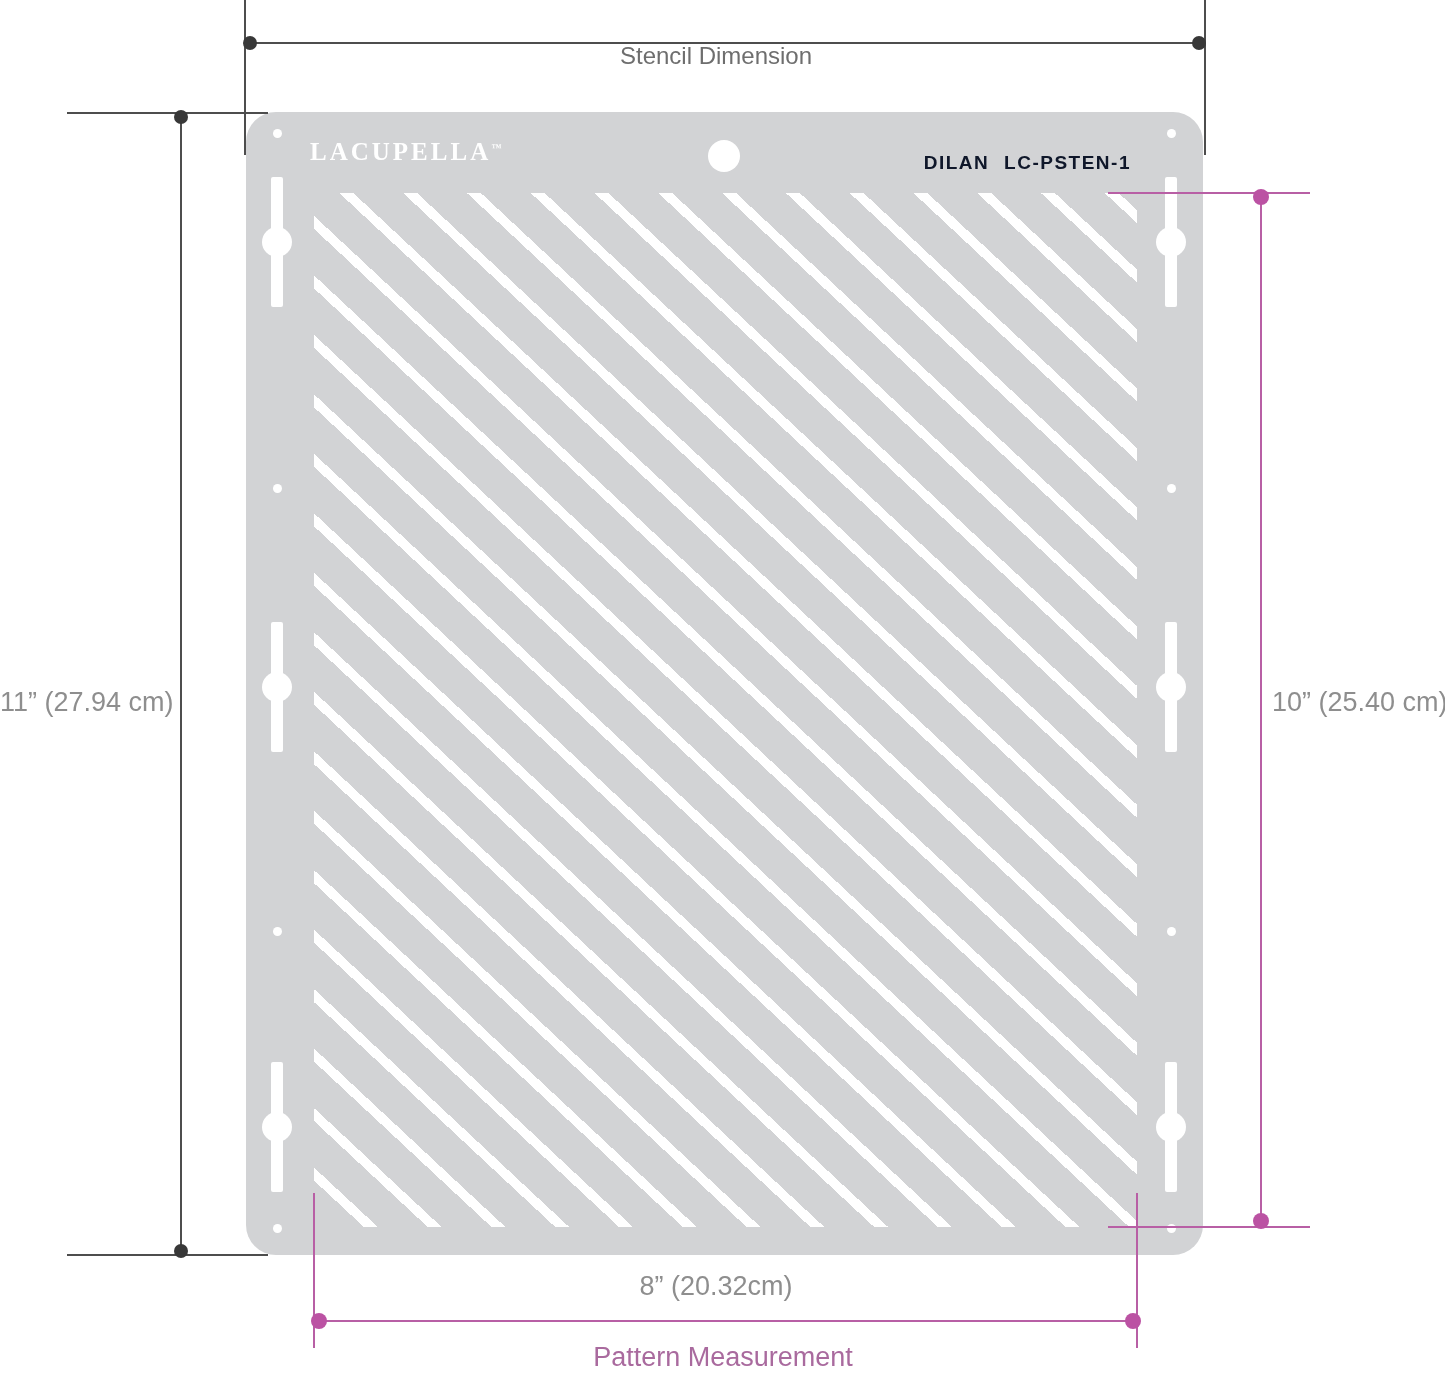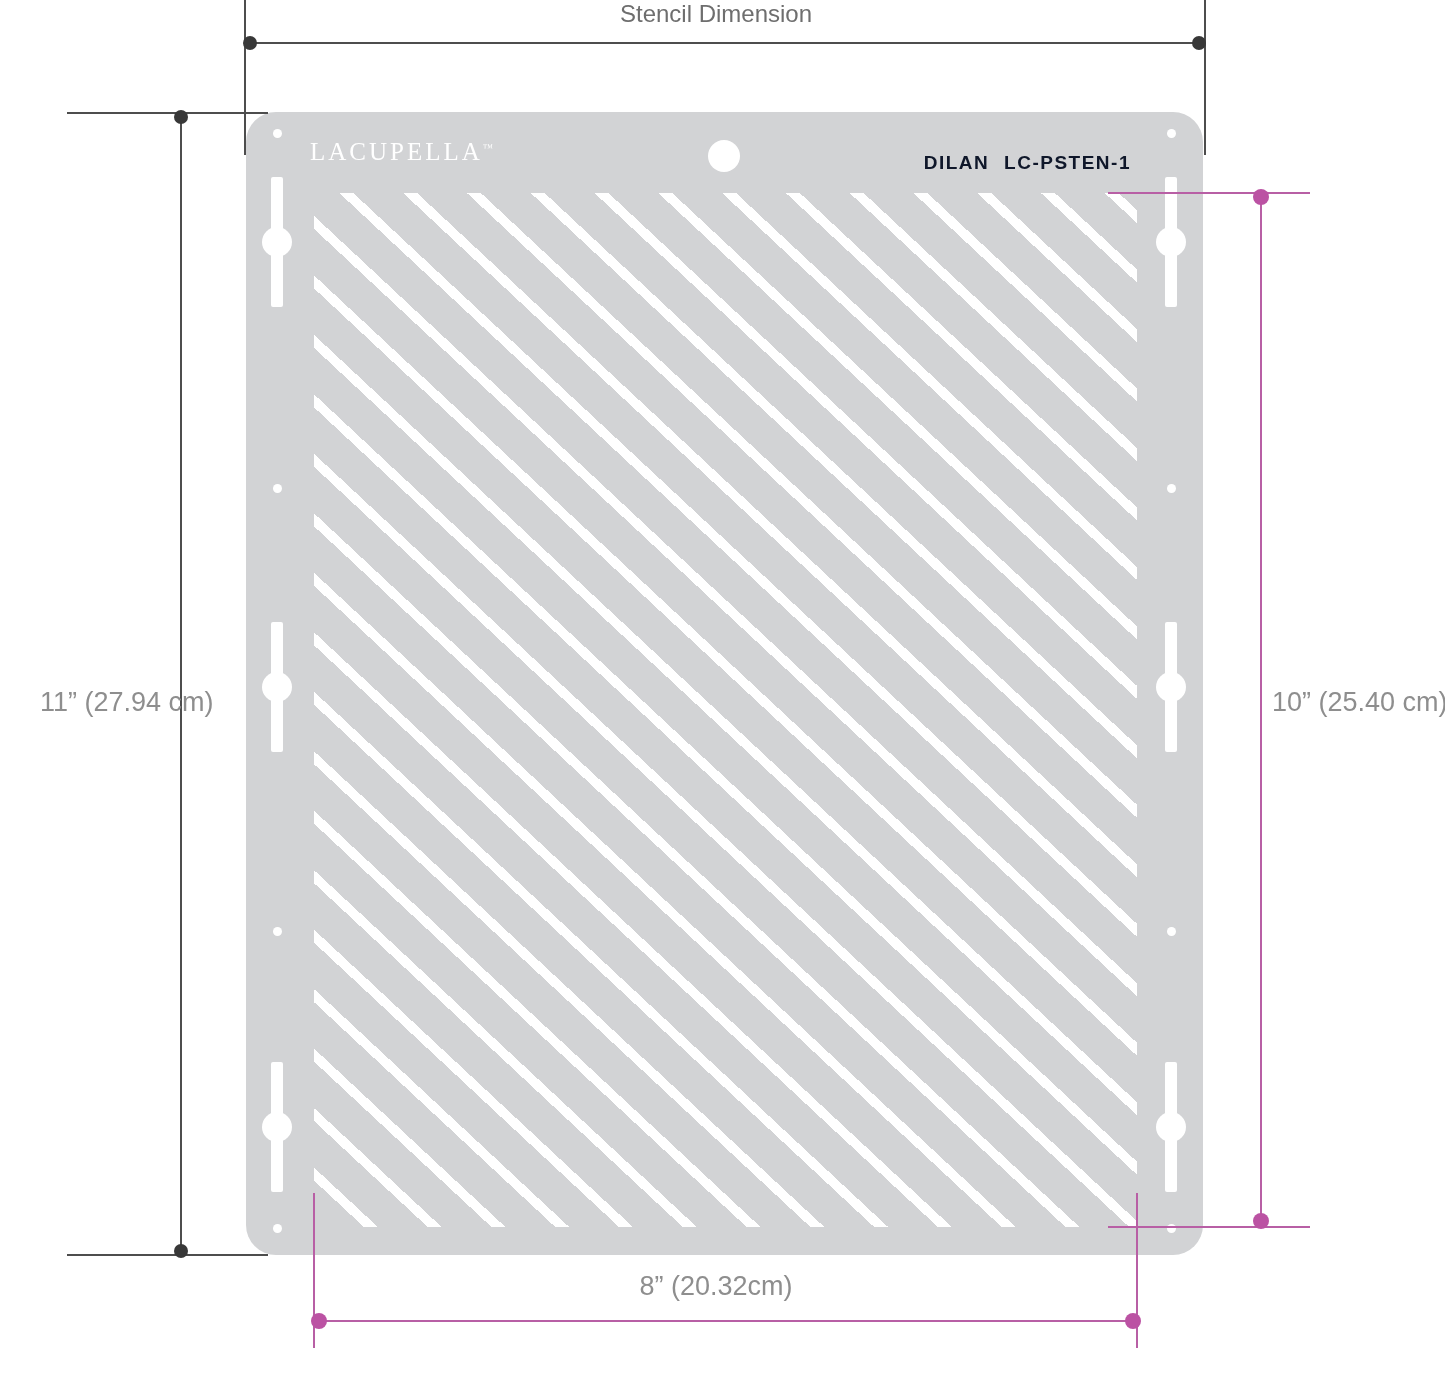--- a/index.html
+++ b/index.html
@@ -10,21 +10,21 @@
   .abs{position:absolute;}
 
   
   .sheet{
     left:246px;top:112px;width:957px;height:1143px;
     background:#d2d3d5;border-radius:30px;
   }
   .brand{
     left:64px;top:26px;color:#ffffff;
     font-family:"Liberation Serif", serif;
-    font-size:25px;letter-spacing:3px;font-weight:400;white-space:nowrap;
+    font-size:25px;letter-spacing:3px;font-weight:700;white-space:nowrap;
   }
   .brand sup{font-size:10px;letter-spacing:0;vertical-align:9px;}
   .model{
     right:72px;top:40px;color:#0f172a;
     font-size:19px;font-weight:700;letter-spacing:1.5px;word-spacing:8px;white-space:nowrap;
   }
   .top-hole{left:462px;top:28px;width:32px;height:32px;border-radius:50%;background:#ffffff;}
 
   .pattern{
     left:68px;top:81px;width:823px;height:1034px;
@@ -38,25 +38,25 @@
   
   .dline{background:#4d4d4d;}
   .ddot{width:14px;height:14px;border-radius:50%;background:#383838;}
 
   
   .pline{background:#b85fa5;}
   .pdot{width:16px;height:16px;border-radius:50%;background:#bb52a3;}
 
   
   .lbl{white-space:nowrap;}
-  .title-gray{font-size:24px;color:#6e6e6e;}
+  .title-gray{font-size:24px;color:#6e6e6e;margin-top:42px;}
   .value-gray{font-size:27px;color:#8e8e8e;}
   .pink-label{font-size:27px;color:#a96a9e;}
   .center{text-align:center;}
-  .right{text-align:right;margin-left:40px;}
+  .right{text-align:right;}
 </style>
 </head>
 <body>
 
 <div id="canvas">
 
   <div class="abs sheet">
     <div class="abs brand">
       <span>LACUPELLA</span><sup>™</sup>
     </div>
@@ -114,14 +114,15 @@
   <div class="abs pdot" style="left:311px;top:1313px;"></div>
   <div class="abs pdot" style="left:1125px;top:1313px;"></div>
 
   <div class="abs lbl title-gray center" style="left:466px;top:0px;width:500px;">Stencil Dimension</div>
 
   <div class="abs lbl value-gray right" style="left:0px;top:687px;width:170px;">11” (27.94 cm)</div>
 
   <div class="abs lbl value-gray" style="left:1272px;top:687px;">10” (25.40 cm)</div>
 
   <div class="abs lbl value-gray center" style="left:466px;top:1271px;width:500px;">8” (20.32cm)</div>
+  <div class="abs lbl pink-label center" style="left:473px;top:1342px;width:500px;">Pattern Measurement</div>
 
 </div>
 
 </body></html>

